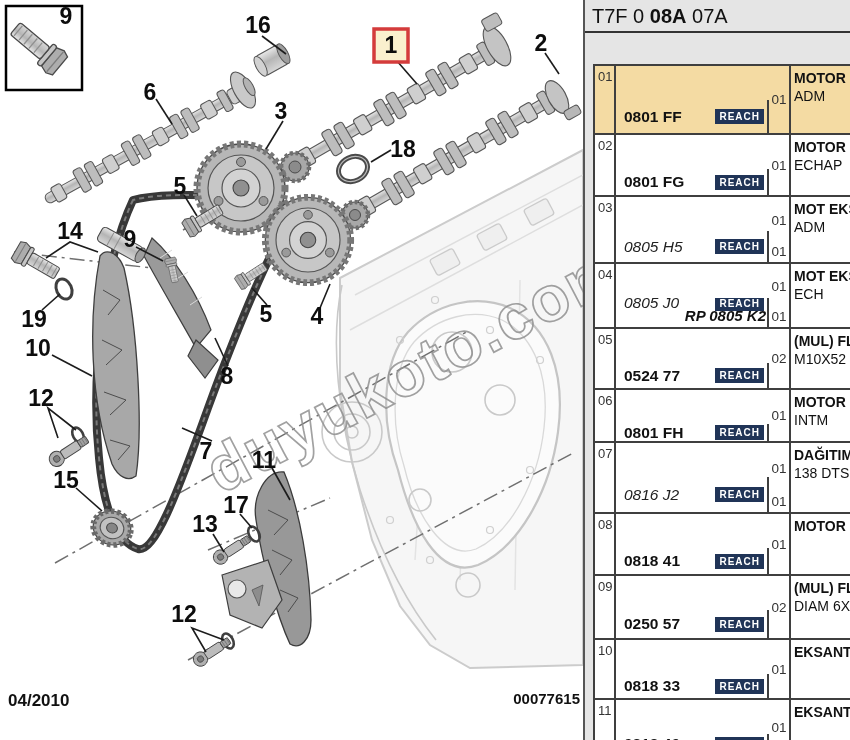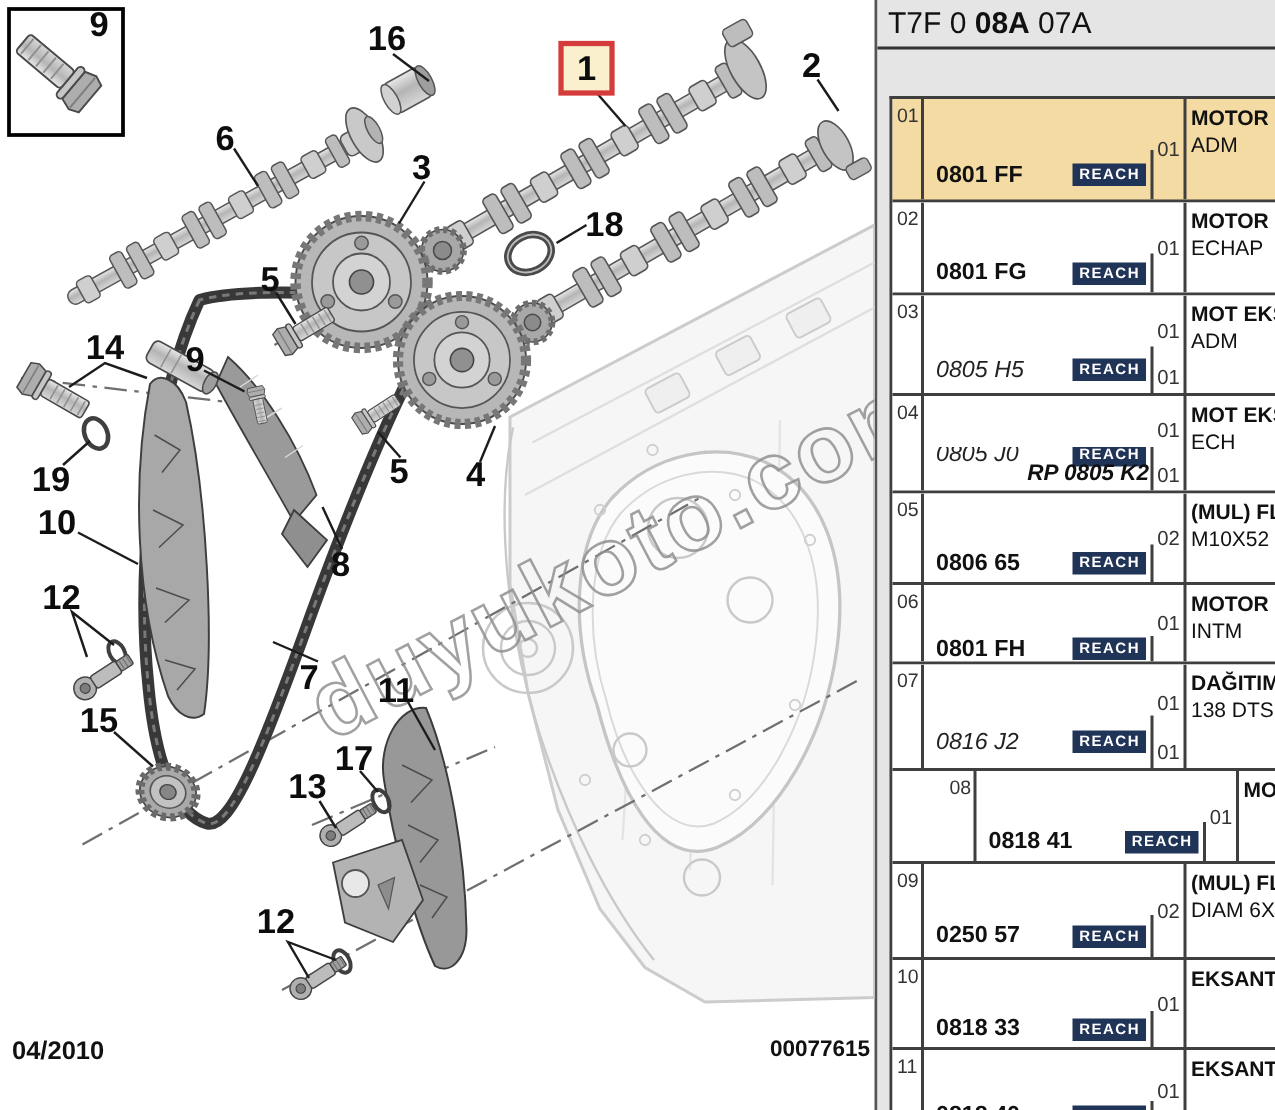--- a/index.html
+++ b/index.html
@@ -397,21 +397,21 @@
     </div>
     <div class="c-desc">
       <div class="d1">MOT EKS</div>
       <div class="d2">ECH</div>
     </div>
   </div>
         <div class="t-row" style="height: 59px;">
     <div class="c-num">05</div>
     <div class="c-part">
       <div class="code-row">
-        <span class="code">0806 65</span>
+        <span class="code">0524 77</span>
         <span class="reach">REACH</span>
       </div>
 
     </div>
     <div class="c-qty">
       <span class="qty-main">02</span>
 
     </div>
     <div class="c-desc">
       <div class="d1">(MUL) FLA</div>
@@ -446,21 +446,21 @@
     </div>
     <div class="c-qty">
       <span class="qty-main">01</span>
       <span class="qty-rp">01</span>
     </div>
     <div class="c-desc">
       <div class="d1">DAĞITIM</div>
       <div class="d2">138 DTS</div>
     </div>
   </div>
-        <div class="t-row" style="height: 60px; padding-left: 35px;">
+        <div class="t-row" style="height: 60px;">
     <div class="c-num">08</div>
     <div class="c-part">
       <div class="code-row">
         <span class="code">0818 41</span>
         <span class="reach">REACH</span>
       </div>
 
     </div>
     <div class="c-qty">
       <span class="qty-main">01</span>

